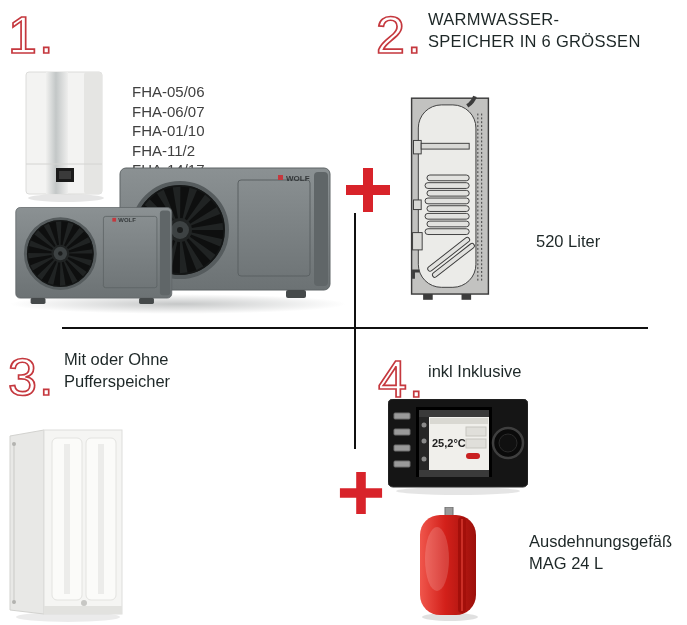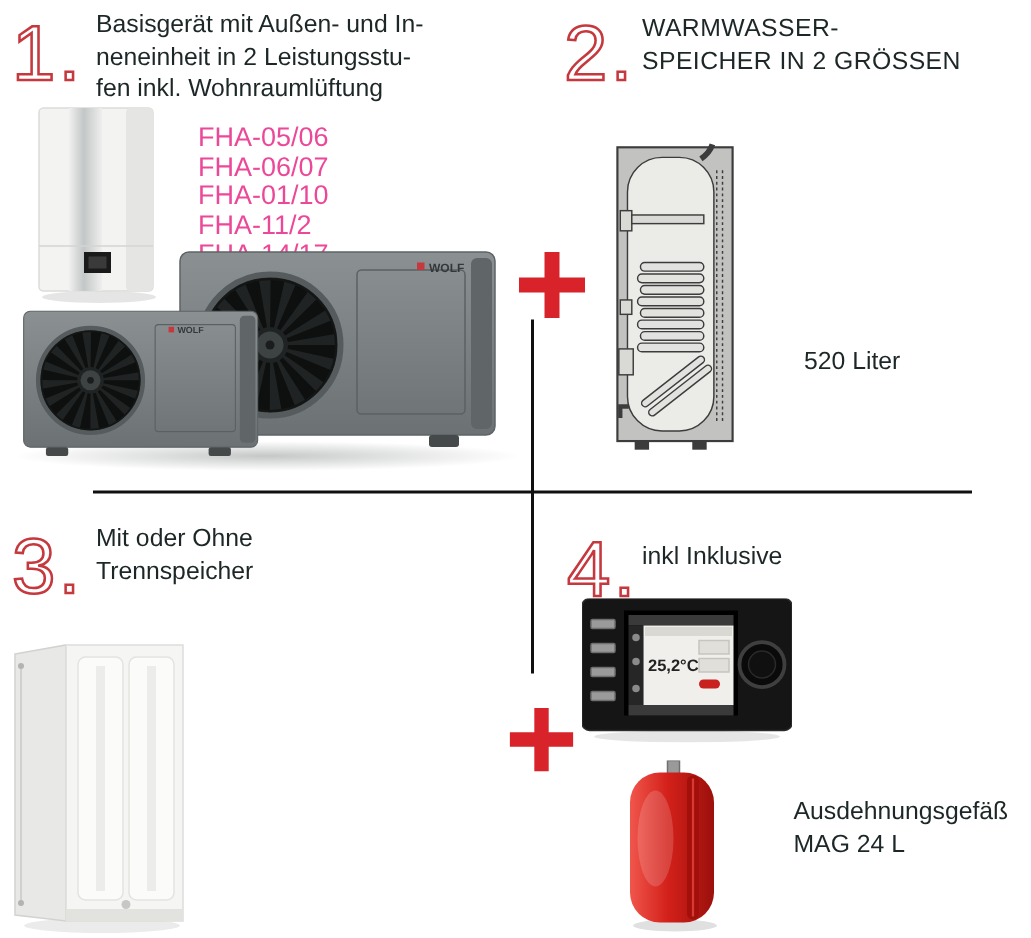--- a/index.html
+++ b/index.html
@@ -2,21 +2,21 @@
 <html><head>
 <meta charset="utf-8">
 <style>
   html,body{margin:0;padding:0;background:#fff;}
   .canvas{
     position:relative;width:687px;height:625px;background:#ffffff;overflow:hidden;
     font-family:"Liberation Sans",sans-serif;color:#1d2727;
   }
   .abs{position:absolute;}
   .txt{position:absolute;white-space:pre-line;font-size:16.5px;line-height:21.5px;color:#1d2727;}
-  .models{position:absolute;font-size:18px;line-height:19.5px;color:#ec4899;}
+  .models{position:absolute;font-size:15px;line-height:19.5px;color:#404040;}
   .caps{letter-spacing:.3px;}
   .num-svg text{
     font-family:"Liberation Sans",sans-serif;font-size:52px;font-weight:300;
     fill:none;stroke:#c5383e;stroke-width:1.7px;letter-spacing:2px;
   }
   .divider{position:absolute;background:#101010;}
   .floor-shadow{
     position:absolute;background:radial-gradient(ellipse at center,rgba(90,95,96,.35),rgba(90,95,96,0) 70%);
   }
   svg{display:block;}
@@ -54,23 +54,20 @@
         <circle cx="62" cy="64" r="3" fill="#1b1d1d"></circle>
         <rect x="22" y="124" width="20" height="8" rx="2" fill="#45494a"></rect>
         <rect x="168" y="124" width="20" height="8" rx="2" fill="#45494a"></rect>
       </symbol>
     </defs>
   </svg>
 
   <svg class="abs num-svg" style="left:6px;top:6px" width="58" height="60" viewBox="0 0 58 60">
     <text x="2" y="47">1.</text>
   </svg>
-  <div class="txt" style="left:64px;top:6px;width:302px">Basisgerät mit Außen- und In-
-neneinheit in 2 Leistungsstu-
-fen inkl. Wohnraumlüftung</div>
 
   <div class="models" style="left:132px;top:82px">
     <div>FHA-05/06</div>
     <div>FHA-06/07</div>
     <div>FHA-01/10</div>
     <div>FHA-11/2</div>
     <div>FHA-14/17</div>
   </div>
 
   <svg class="abs" style="left:20px;top:70px" width="90" height="134" viewBox="0 0 90 134">
@@ -96,21 +93,21 @@
   </svg>
 
   <svg class="abs" style="left:344px;top:166px" width="48" height="48" viewBox="0 0 48 48">
     <path d="M24 2 V46 M2 24 H46" stroke="#d8232a" stroke-width="10"></path>
   </svg>
 
   <svg class="abs num-svg" style="left:374px;top:6px" width="62" height="60" viewBox="0 0 62 60">
     <text x="2" y="47">2.</text>
   </svg>
   <div class="txt caps" style="left:428px;top:9px;width:250px">WARMWASSER-
-SPEICHER IN 2 GRÖSSEN</div>
+SPEICHER IN 6 GRÖSSEN</div>
 
   <svg class="abs" style="left:402px;top:92px" width="96" height="214" viewBox="0 0 100 222">
     <rect x="10" y="6" width="80" height="204" fill="#c2c2c0" stroke="#3c3c3c" stroke-width="1.5"></rect>
     <rect x="17" y="13" width="60" height="190" rx="24" fill="#ebebe8" stroke="#3c3c3c"></rect>
     <line x1="79" y1="22" x2="79" y2="196" stroke="#3c3c3c" stroke-dasharray="2 2"></line>
     <line x1="83" y1="22" x2="83" y2="196" stroke="#3c3c3c" stroke-dasharray="2 2"></line>
     <path d="M68 14 q6 -4 8 -10" fill="none" stroke="#3c3c3c" stroke-width="4"></path>
     <rect x="12" y="50" width="8" height="14" fill="#d9d9d6" stroke="#3c3c3c"></rect>
     <rect x="20" y="53" width="50" height="6" fill="#d9d9d6" stroke="#3c3c3c"></rect>
     <g fill="#e2e2df" stroke="#3c3c3c">
@@ -135,21 +132,21 @@
   </svg>
   <div class="txt" style="left:536px;top:231px">520 Liter</div>
 
   <div class="divider" style="left:62px;top:327px;width:586px;height:2px"></div>
   <div class="divider" style="left:354px;top:213px;width:2px;height:236px"></div>
 
   <svg class="abs num-svg" style="left:6px;top:348px" width="62" height="60" viewBox="0 0 62 60">
     <text x="2" y="47">3.</text>
   </svg>
   <div class="txt" style="left:64px;top:349px;width:220px">Mit oder Ohne
-Trennspeicher</div>
+Pufferspeicher</div>
 
   <svg class="abs" style="left:6px;top:424px" width="120" height="200" viewBox="0 0 120 200">
     <ellipse cx="62" cy="193" rx="52" ry="5" fill="rgba(0,0,0,0.08)"></ellipse>
     <polygon points="4,12 38,6 38,190 4,186" fill="#e8e8e6" stroke="#d2d2cf"></polygon>
     <rect x="38" y="6" width="78" height="184" fill="#f5f5f3" stroke="#dddddb"></rect>
     <line x1="8" y1="20" x2="8" y2="180" stroke="#c9c9c6"></line>
     <circle cx="8" cy="20" r="2" fill="#b3b3b0"></circle>
     <circle cx="8" cy="178" r="2" fill="#b3b3b0"></circle>
     <rect x="46" y="14" width="30" height="162" rx="5" fill="#fbfbf9" stroke="#e3e3e0"></rect>
     <rect x="80" y="14" width="30" height="162" rx="5" fill="#fbfbf9" stroke="#e3e3e0"></rect>

